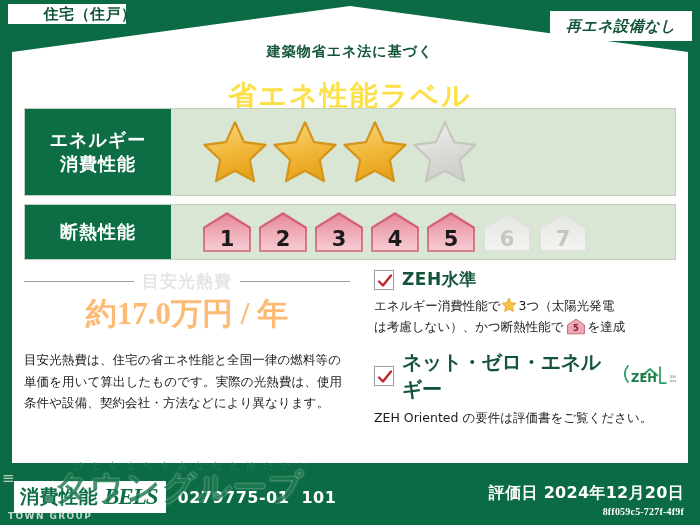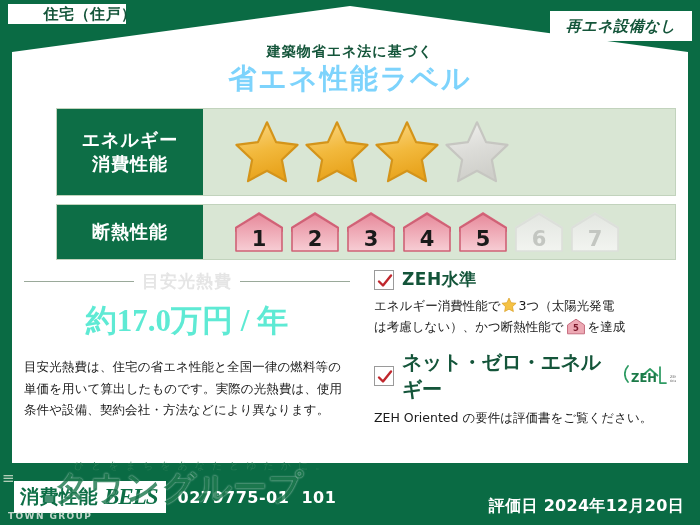--- a/index.html
+++ b/index.html
@@ -46,38 +46,37 @@
 
   .title-wrap {
     position: absolute; left: 0; right: 0; top: 44px;
     text-align: center; z-index: 5;
   }
   .title-sub {
     color: #14553a; font-size: 14px; font-weight: bold;
     letter-spacing: 1px; line-height: 1.1;
   }
   .title-main {
-    color: #7dd3fc; font-size: 28px; font-weight: bold;
-    letter-spacing: 2px; line-height: 1.2; margin-top: 3px;
+    color: #fde047; font-size: 28px; font-weight: bold;
+    letter-spacing: 2px; line-height: 1.2; margin-top: 20px;
   }
 
   
   .content {
     position: absolute;
     left: 24px; right: 24px; top: 108px; bottom: 72px;
     z-index: 6;
   }
 
   
   .perf-row {
     display: flex; align-items: stretch;
     background: #d9e6d4;
     margin-bottom: 8px;
     border: 1px solid #c2d3bd;
-    margin-left: 32px;
   }
   .perf-row.energy { height: 88px; }
   .perf-row.insul  { height: 56px; }
 
   .perf-label {
     background: #0d6e46;
     color: #ffffff;
     width: 146px;
     flex: 0 0 146px;
     display: flex; flex-direction: column;
@@ -106,25 +105,24 @@
   .cost-head {
     display: flex; align-items: center; gap: 8px;
     margin-top: 2px;
   }
   .cost-head .rule { flex: 1; height: 1px; background: #9aa99a; }
   .cost-head .txt {
     color: #e5e5e5; font-weight: bold; font-size: 17px; letter-spacing: 1px;
   }
   .cost-amount {
     text-align: center;
-    color: #5eead4;
+    color: #fdba74;
     font-size: 31px;
     font-weight: bold;
     letter-spacing: 0px;
-    margin-top: 7px;
     font-family: "Liberation Serif", "DejaVu Serif", serif;
   }
   .cost-note {
     margin-top: 14px;
     font-size: 12.5px;
     line-height: 1.72;
     color: #1b1b1b;
     letter-spacing: .1px;
   }
 
@@ -432,20 +430,21 @@
     <div class="bels-bar">
       <span class="bels-white">
         <span>消費性能</span>
         <span class="bels-logo">BELS</span>
       </span>
       <span class="bels-no">0279775-01</span>
       <span class="bels-no">101</span>
     </div>
     <div class="footer-right">
       <div class="eval-date">評価日 2024年12月20日</div>
+      <div class="eval-hash">8ff059c5-727f-4f9f</div>
     </div>
   </div>
 
   <div class="watermark">
     <div class="wm-ticks">≡</div>
     <div class="wm-ruby">ひとをまちをあなたとゆたかに。</div>
     <div class="wm-text">タウングループ</div>
     <div class="wm-brand">TOWN GROUP</div>
   </div>
 

